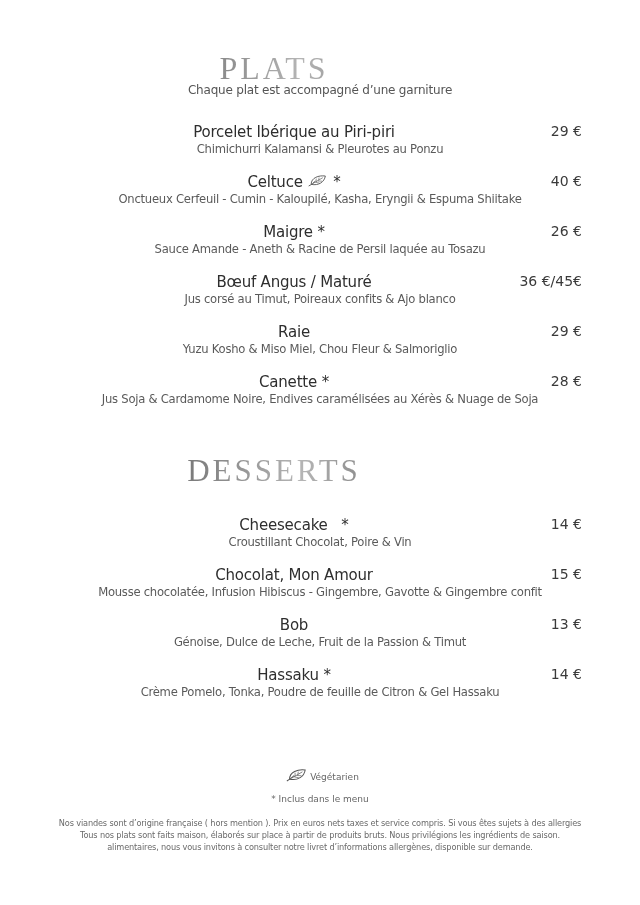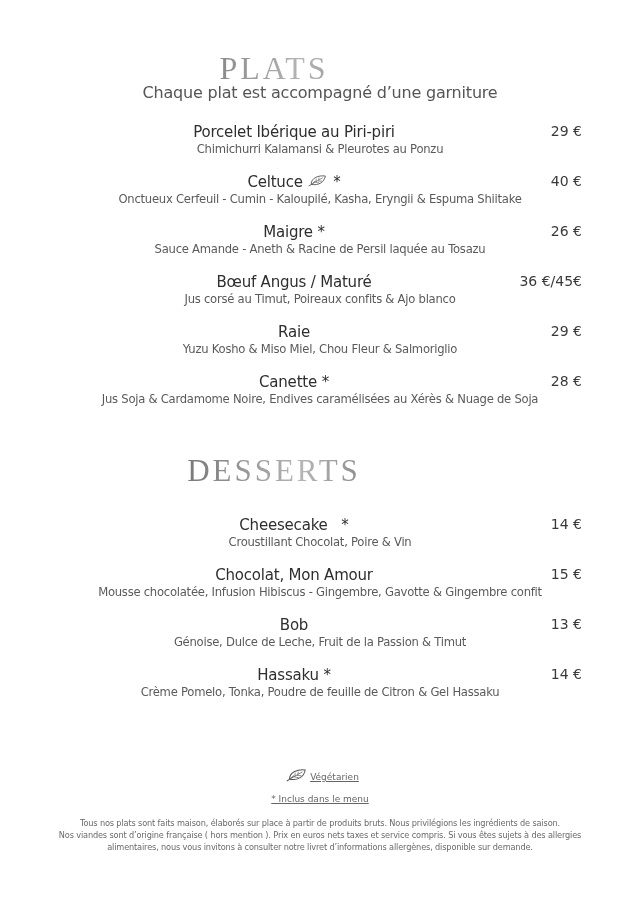--- a/index.html
+++ b/index.html
@@ -15,39 +15,39 @@
       letter-spacing: 3px;
       background: linear-gradient(90deg, #9a9a9a 0%, #6e6e6e 30%, #b5b5b5 55%, #5c5c5c 80%, #a0a0a0 100%);
       -webkit-background-clip: text; background-clip: text;
       color: transparent;
       line-height: 1;
     }
     .h-plats { top: 52px; font-size: 32px; }
     .h-desserts { top: 455px; font-size: 31px; }
     .subtitle {
       position: absolute; top: 83px; left: 0; width: 640px; text-align: center;
-      font-size: 16px; color: #555; letter-spacing: -0.2px;
+      font-size: 12px; color: #555; letter-spacing: -0.2px;
     }
     .item { position: absolute; left: 0; width: 640px; }
     .item-name {
       position: absolute; left: 0; width: 588px; top: 0; text-align: center;
       font-size: 15px; color: #2e2e2e; letter-spacing: -0.2px; white-space: nowrap;
     }
     .item-desc {
       position: absolute; left: 0; width: 640px; top: 19px; text-align: center;
       font-size: 11.6px; color: #5a5a5a; letter-spacing: -0.25px; white-space: nowrap;
     }
     .item-price {
       position: absolute; right: 58px; top: 0; text-align: right;
       font-size: 14px; color: #3a3a3a; white-space: nowrap;
     }
     .leaf { display: inline-block; width: 20px; height: 14px; vertical-align: -1px; margin: 0 2px 0 4px; }
     .legend {
       position: absolute; left: 0; width: 640px; text-align: center;
-      font-size: 9px; color: #666; text-decoration: underline;
+      font-size: 9px; color: #666;
     }
     .legend-veg { top: 768px; }
     .legend-veg .leaf { width: 22px; height: 15px; vertical-align: -3px; margin-right: 3px; }
     .legend-incl { top: 794px; }
     .footer {
       position: absolute; left: 0; width: 640px; top: 817px; text-align: center;
       font-size: 8.2px; color: #6a6a6a; line-height: 12px; letter-spacing: -0.15px;
     }
     .footer div { white-space: nowrap; }
   </style>
@@ -133,16 +133,16 @@
 </div>
 
 <div class="legend legend-veg">
   <svg class="leaf">
       <use href="#leaf-sym"></use>
     </svg><span>Végétarien</span>
 </div>
 <div class="legend legend-incl">* Inclus dans le menu</div>
 
 <div class="footer">
+  <div>Nos viandes sont d’origine française ( hors mention ). Prix en euros nets taxes et service compris. Si vous êtes sujets à des allergies</div>
   <div>Tous nos plats sont faits maison, élaborés sur place à partir de produits bruts. Nous privilégions les ingrédients de saison.</div>
-  <div>Nos viandes sont d’origine française ( hors mention ). Prix en euros nets taxes et service compris. Si vous êtes sujets à des allergies</div>
   <div>alimentaires, nous vous invitons à consulter notre livret d’informations allergènes, disponible sur demande.</div>
 </div>
 
 </body></html>

